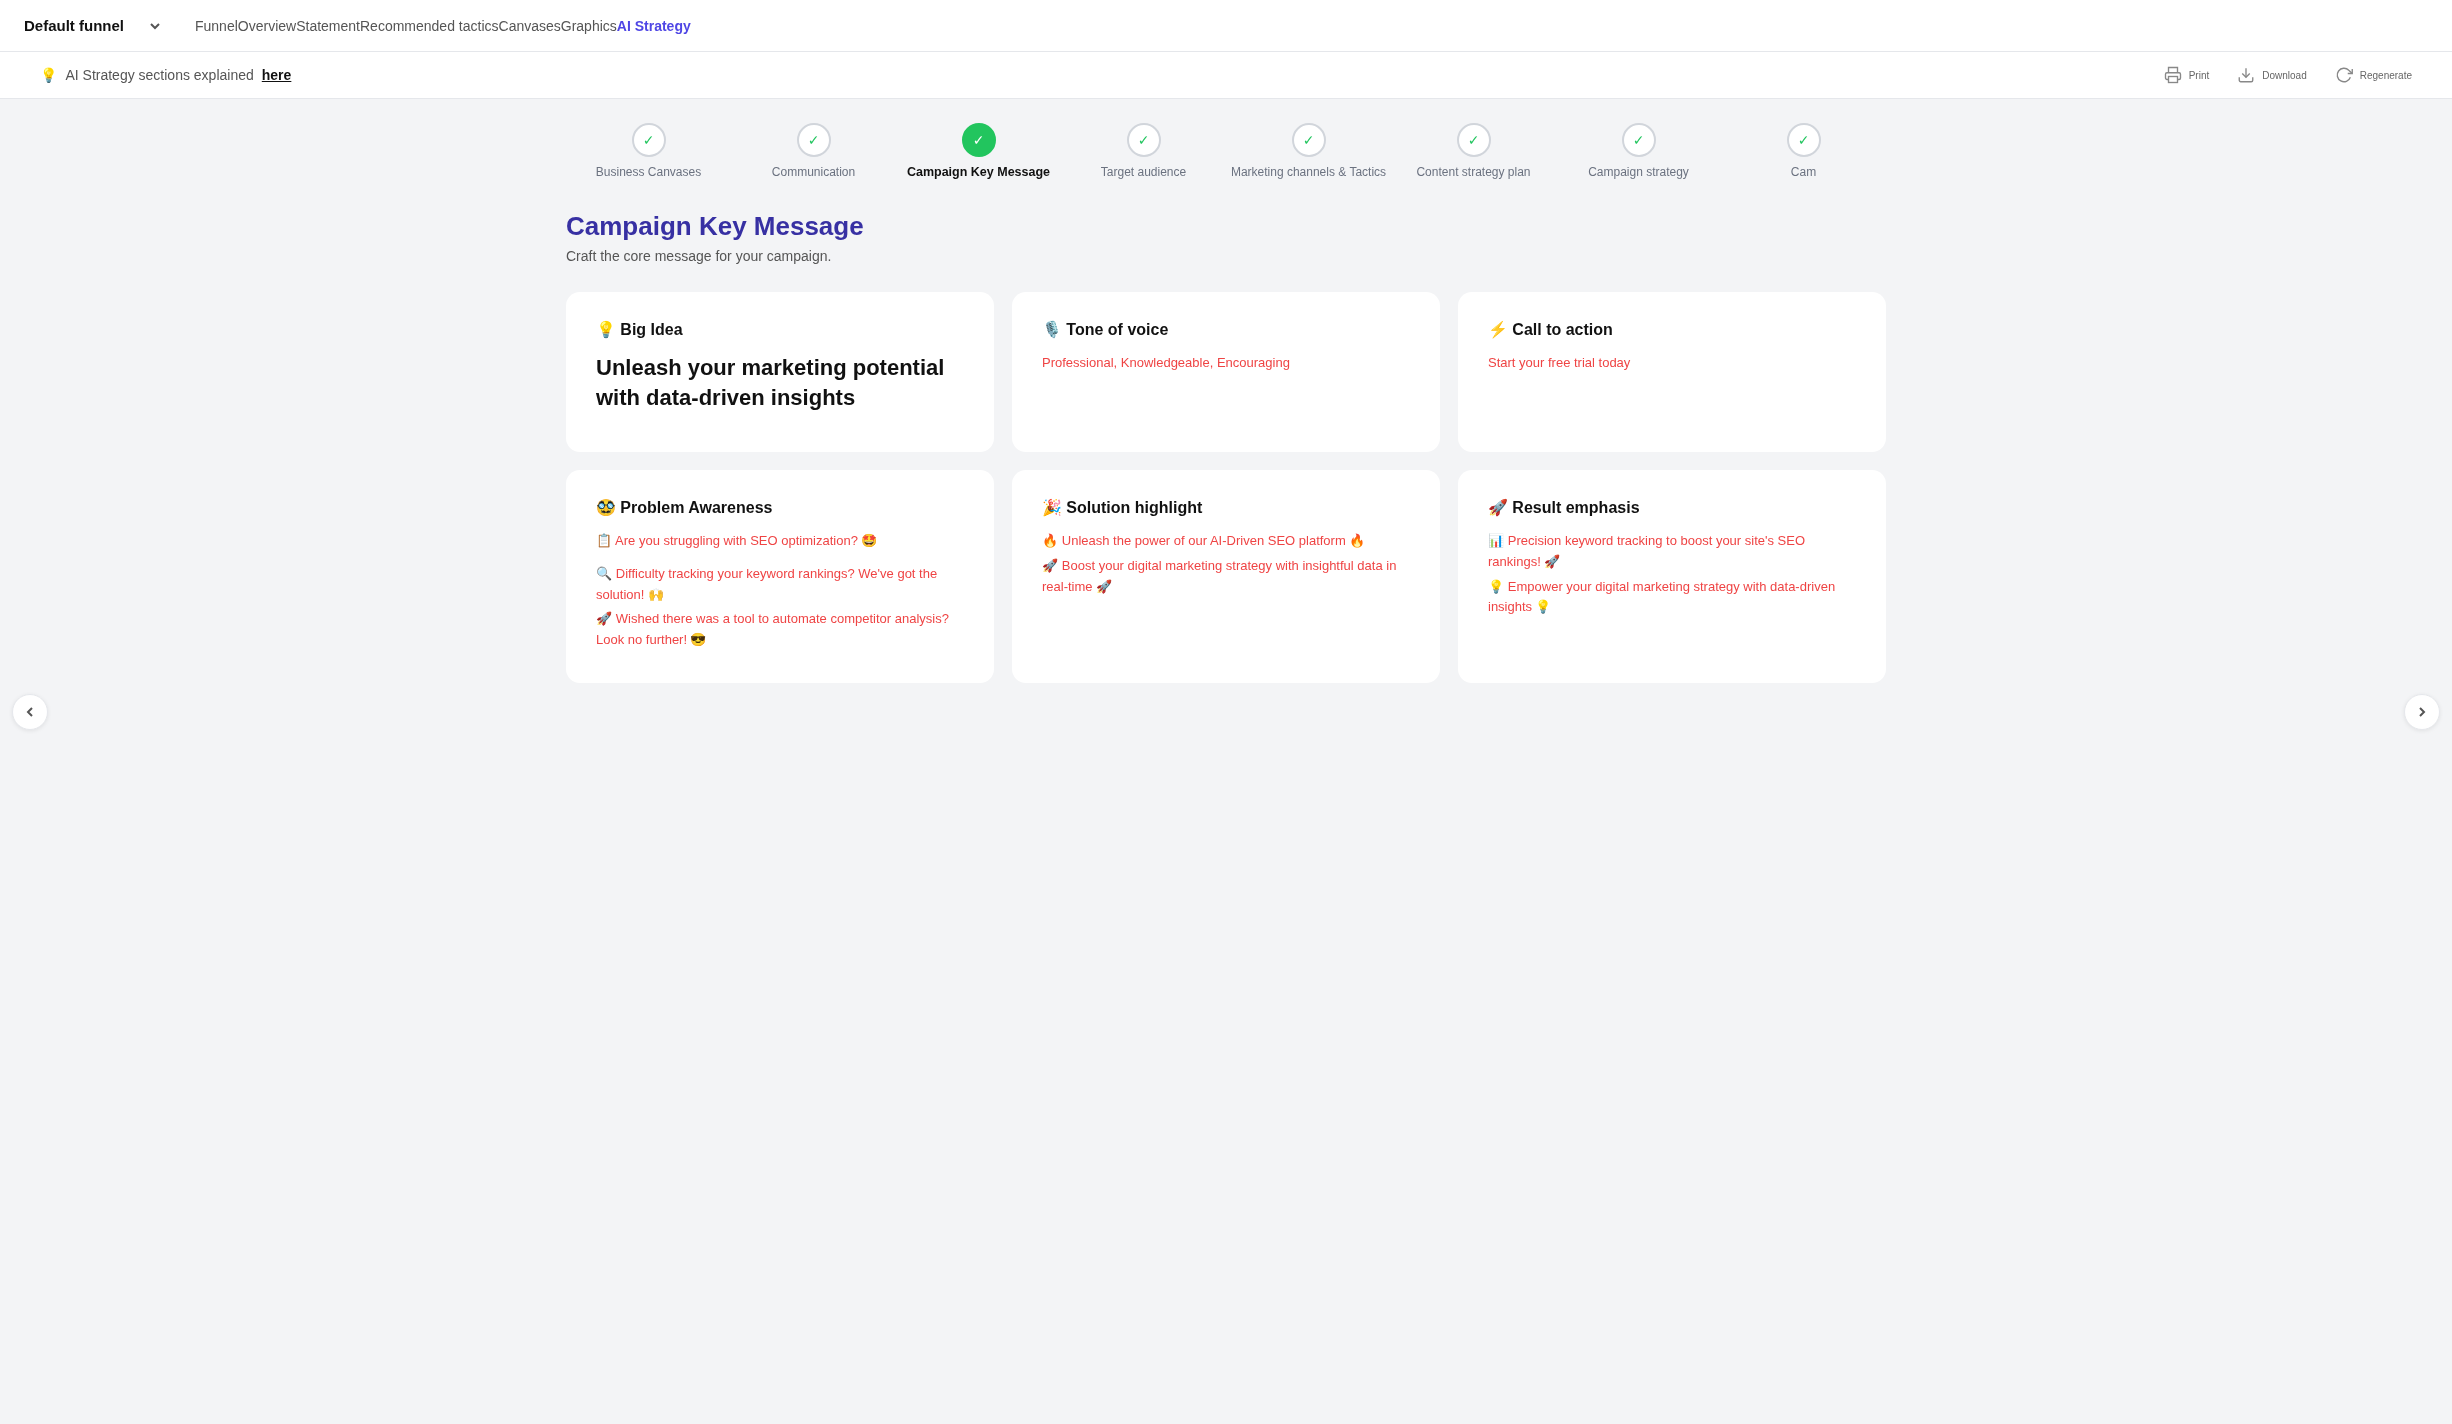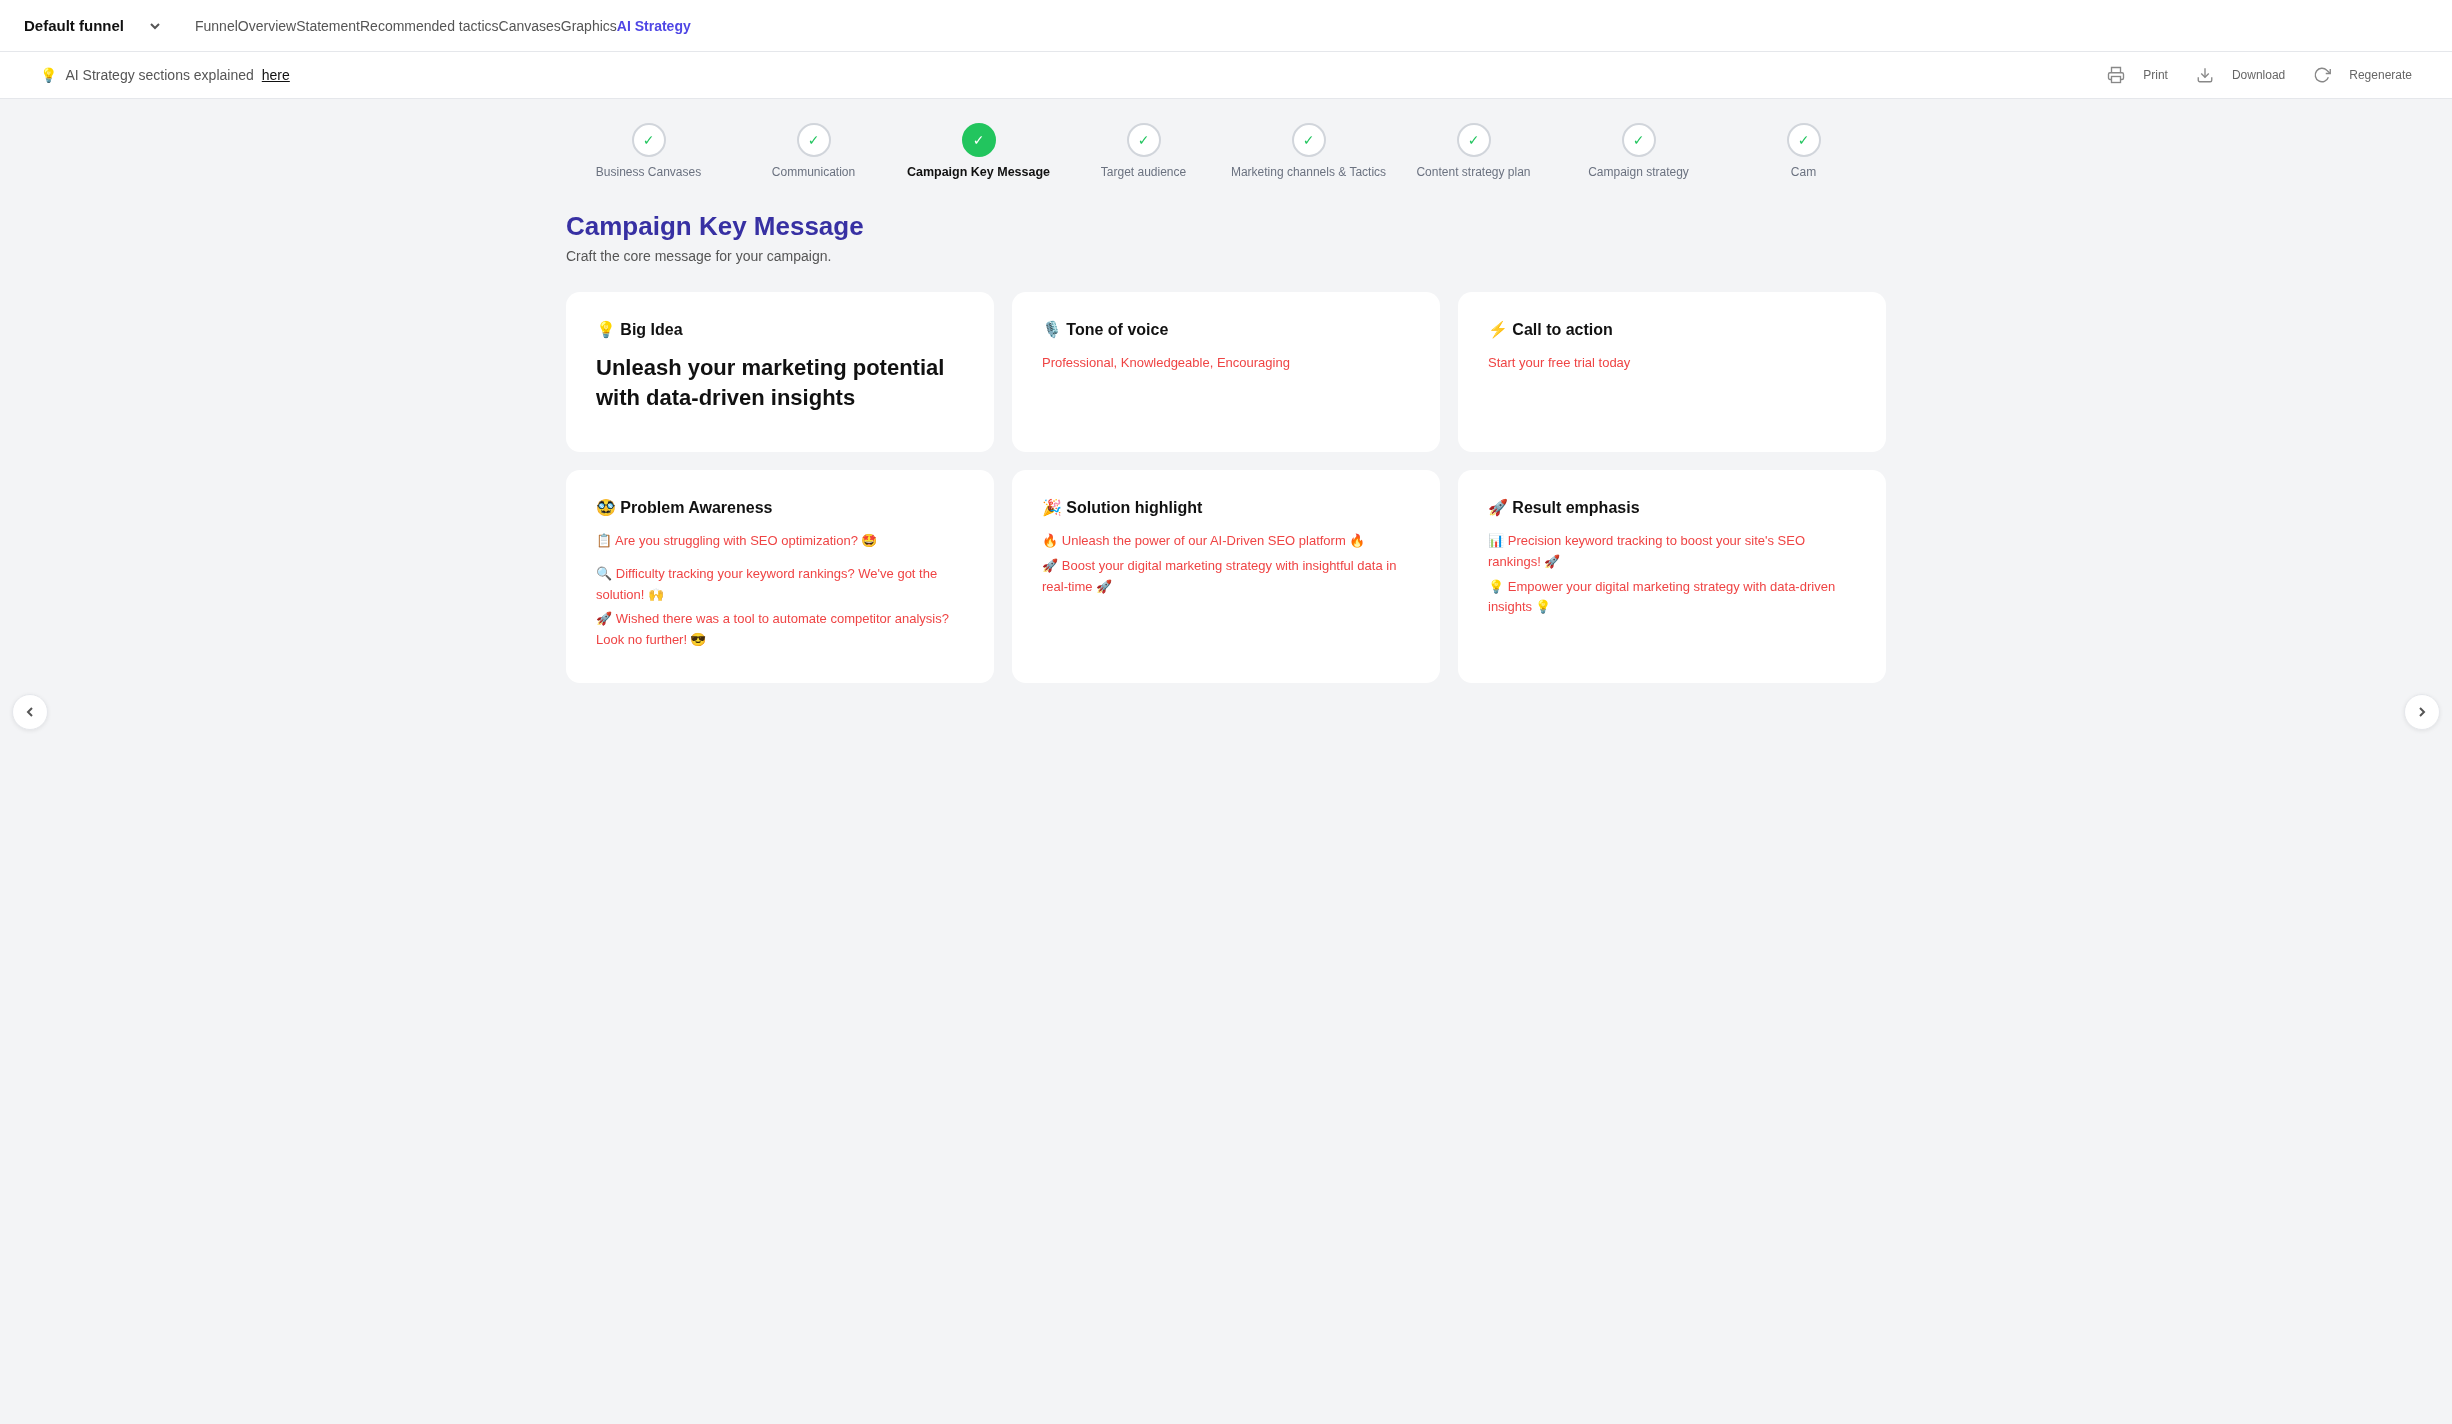--- a/index.html
+++ b/index.html
@@ -53,33 +53,33 @@
     }
     .info-hint {
       display: flex;
       align-items: center;
       gap: 8px;
       font-size: 14px;
       color: #555;
     }
     .info-hint a {
       color: #111;
-      font-weight: 400;
+      font-weight: 700;
       text-decoration: underline;
     }
     .action-btns {
       display: flex;
       align-items: center;
       gap: 28px;
     }
     .action-btn {
       display: flex;
       align-items: center;
-      gap: 18px;
-      font-size: 12px;
+      gap: 7px;
+      font-size: 10px;
       color: #666;
       cursor: pointer;
       border: none;
       background: none;
       justify-content: center;
     }
     .action-btn svg { width: 18px; height: 18px; stroke: #888; fill: none; stroke-width: 1.8; }
 
     
     .main-content {

